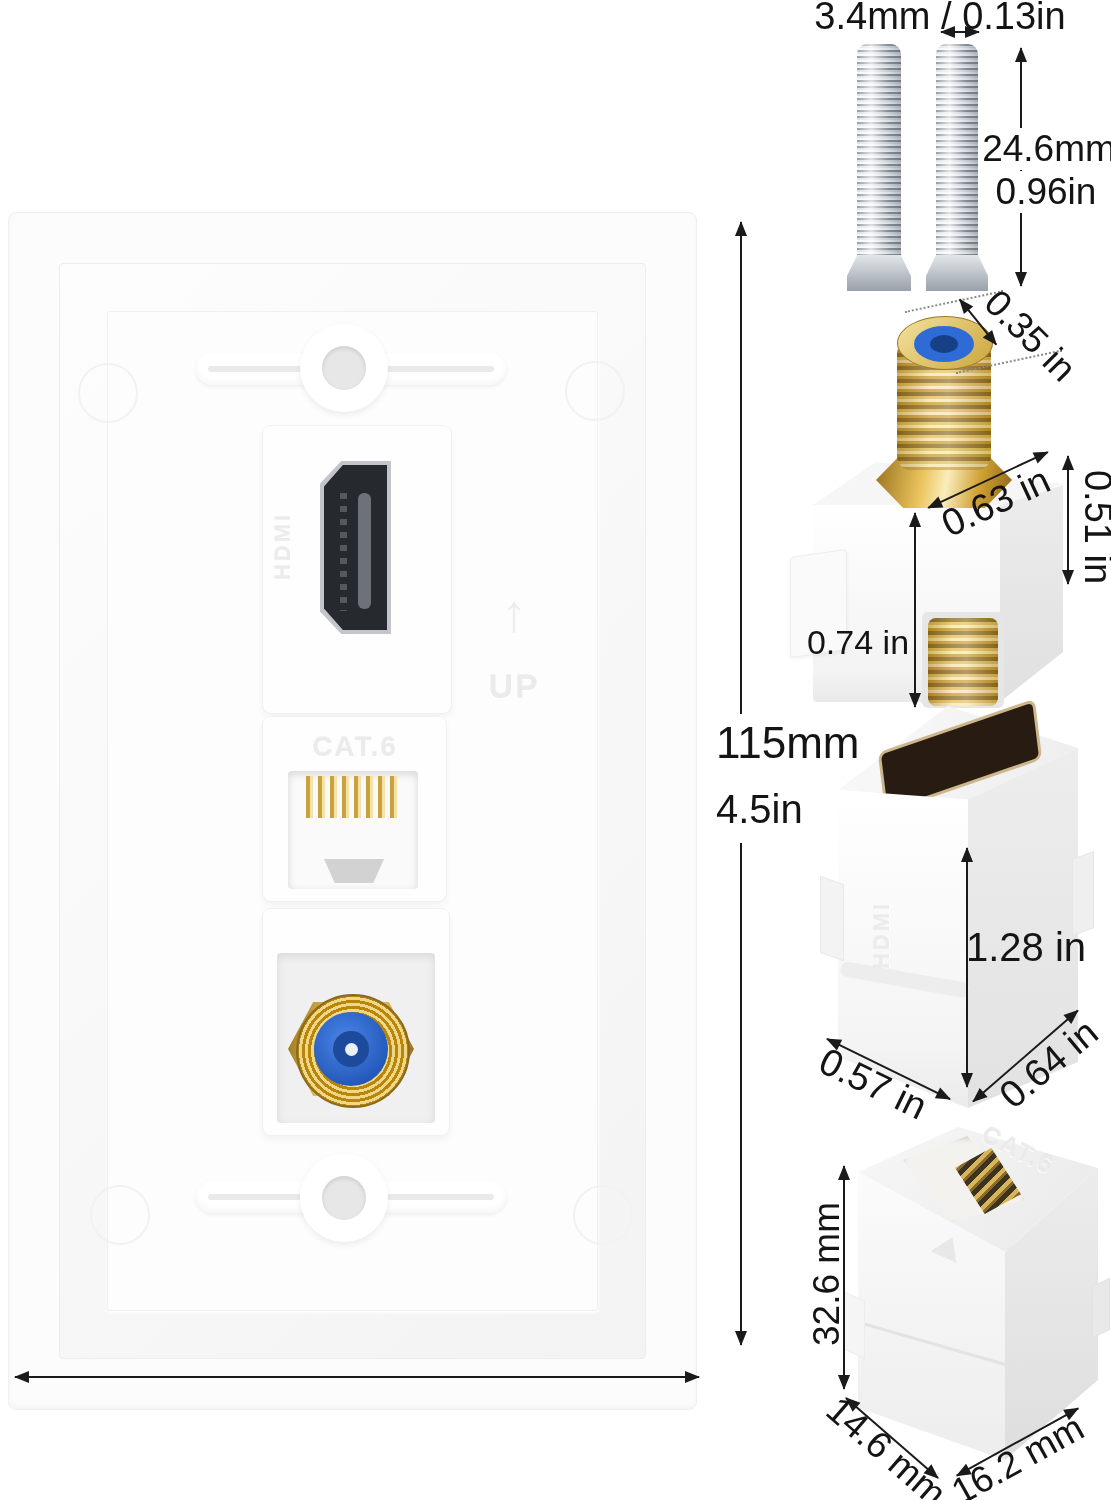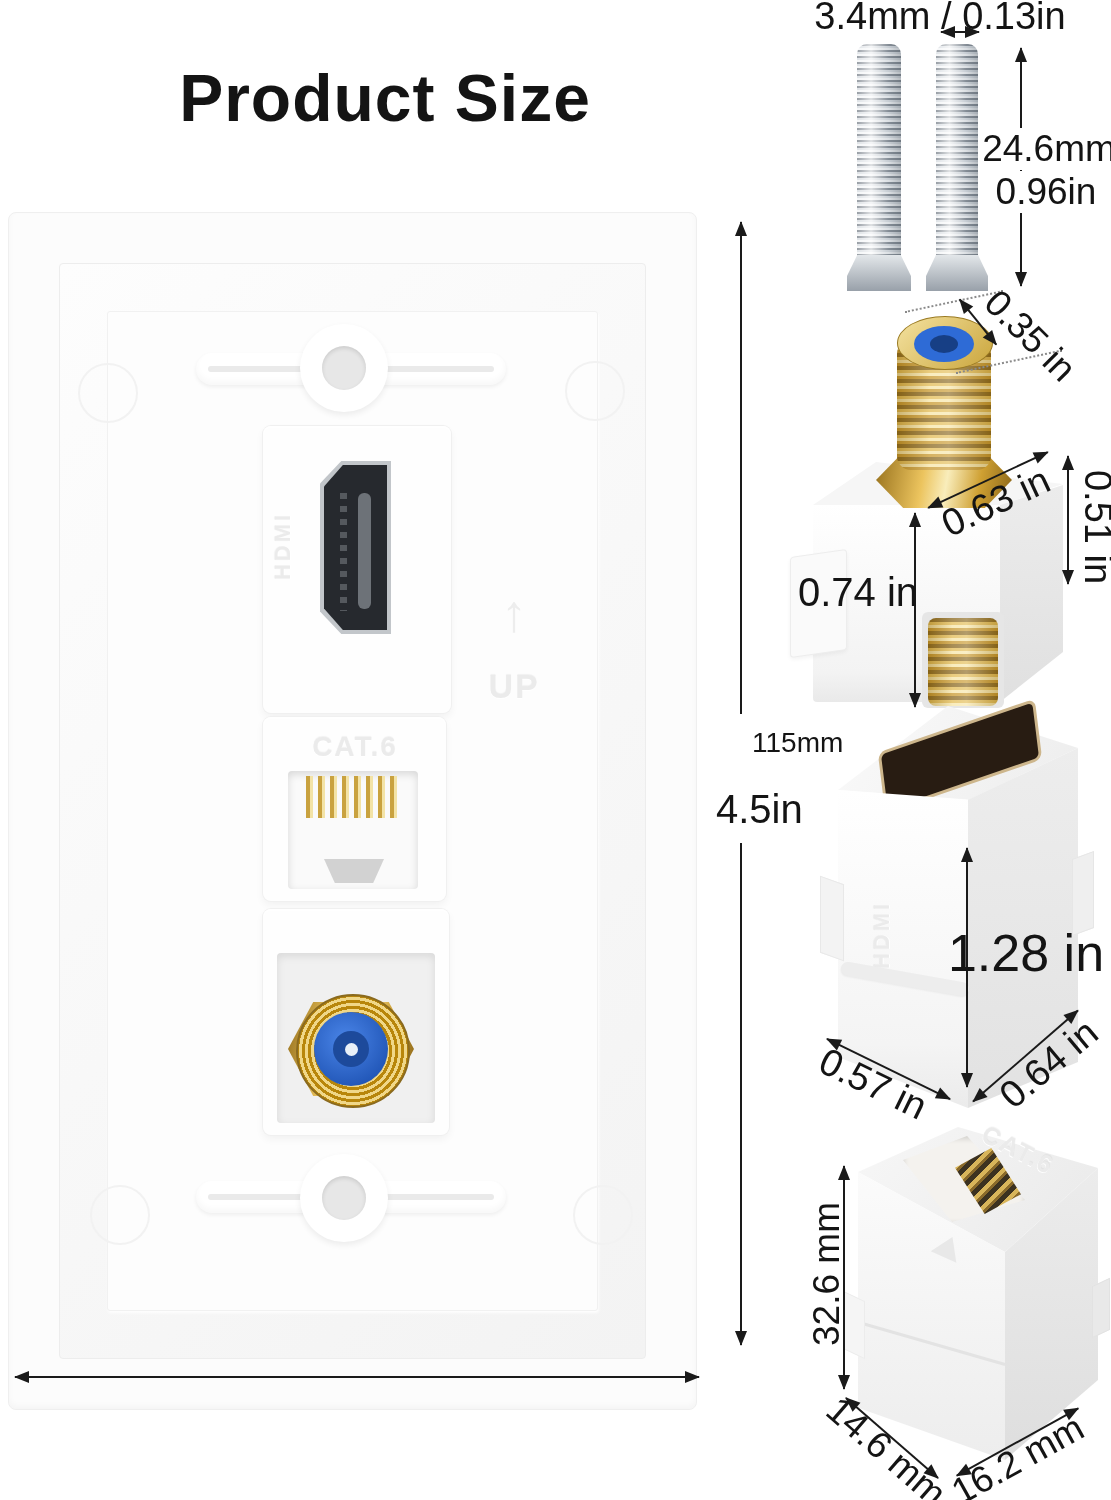--- a/index.html
+++ b/index.html
@@ -79,21 +79,20 @@
   .face{position:absolute;}
   .goldthread{background:
       linear-gradient(90deg,rgba(120,85,10,.35),rgba(255,255,255,.25) 35%,rgba(255,255,255,.35) 55%,rgba(120,85,10,.3)),
       repeating-linear-gradient(180deg,#8a671c 0 4px,#e3bc54 4px 7px,#f7e6a8 7px 10px,#c9992e 10px 13px);}
 </style>
 </head>
 <body>
 
 <div class="page">
 
-  <div class="lbl" style="left:385px;top:98px;font-size:66px;font-weight:bold;letter-spacing:1px;">Product Size</div>
 
   <div class="plate">
     <div class="bevel1"></div>
     <div class="bevel2"></div>
 
     <div class="faintcircle" style="left:69px;top:150px;"></div>
     <div class="faintcircle" style="left:556px;top:148px;"></div>
     <div class="faintcircle" style="left:81px;top:972px;"></div>
     <div class="faintcircle" style="left:564px;top:972px;"></div>
 
@@ -216,33 +215,33 @@
   <div class="av" style="left:914px;top:513px;height:194px;"></div>
 
   <div class="av" style="left:966px;top:848px;height:239px;"></div>
   <div class="ah" style="left:820px;top:1068px;width:137px;transform:rotate(26deg);"></div>
   <div class="ah" style="left:956px;top:1055px;width:139px;transform:rotate(-41deg);"></div>
 
   <div class="av" style="left:843px;top:1166px;height:223px;"></div>
   <div class="ah" style="left:831px;top:1437px;width:122px;transform:rotate(41deg);"></div>
   <div class="ah" style="left:948px;top:1441px;width:139px;transform:rotate(-29deg);"></div>
 
-  <div class="lbl-l" style="left:716px;top:743px;font-size:28px;margin-left:36px;">115mm</div>
+  <div class="lbl-l" style="left:716px;top:743px;font-size:44px;">115mm</div>
   <div class="lbl-l" style="left:716px;top:809px;font-size:40px;">4.5in</div>
 
   <div class="lbl" style="left:940px;top:16px;font-size:38px;">3.4mm / 0.13in</div>
   <div class="lbl bgw" style="left:1049px;top:149px;font-size:37px;">24.6mm</div>
   <div class="lbl bgw" style="left:1046px;top:192px;font-size:37px;">0.96in</div>
 
   <div class="lbl" style="left:1030px;top:336px;--r:45deg;font-size:37px;">0.35 in</div>
   <div class="lbl" style="left:996px;top:502px;--r:-25deg;font-size:38px;">0.63 in</div>
   <div class="lbl" style="left:1097px;top:527px;--r:90deg;font-size:38px;">0.51 in</div>
-  <div class="lbl" style="left:858px;top:592px;font-size:40px;">0.74 in</div>
-
-  <div class="lbl" style="left:1026px;top:947px;font-size:52px;margin-top:6px;">1.28 in</div>
+  <div class="lbl" style="left:858px;top:642px;font-size:34px;">0.74 in</div>
+
+  <div class="lbl" style="left:1026px;top:947px;font-size:40px;">1.28 in</div>
   <div class="lbl" style="left:873px;top:1084px;--r:26deg;font-size:38px;">0.57 in</div>
   <div class="lbl" style="left:1049px;top:1064px;--r:-40deg;font-size:38px;">0.64 in</div>
 
   <div class="lbl" style="left:827px;top:1274px;--r:-90deg;font-size:37px;">32.6 mm</div>
   <div class="lbl" style="left:886px;top:1452px;--r:41deg;font-size:37px;">14.6 mm</div>
   <div class="lbl" style="left:1018px;top:1460px;--r:-29deg;font-size:37px;">16.2 mm</div>
 
 </div>
 
 </body></html>

